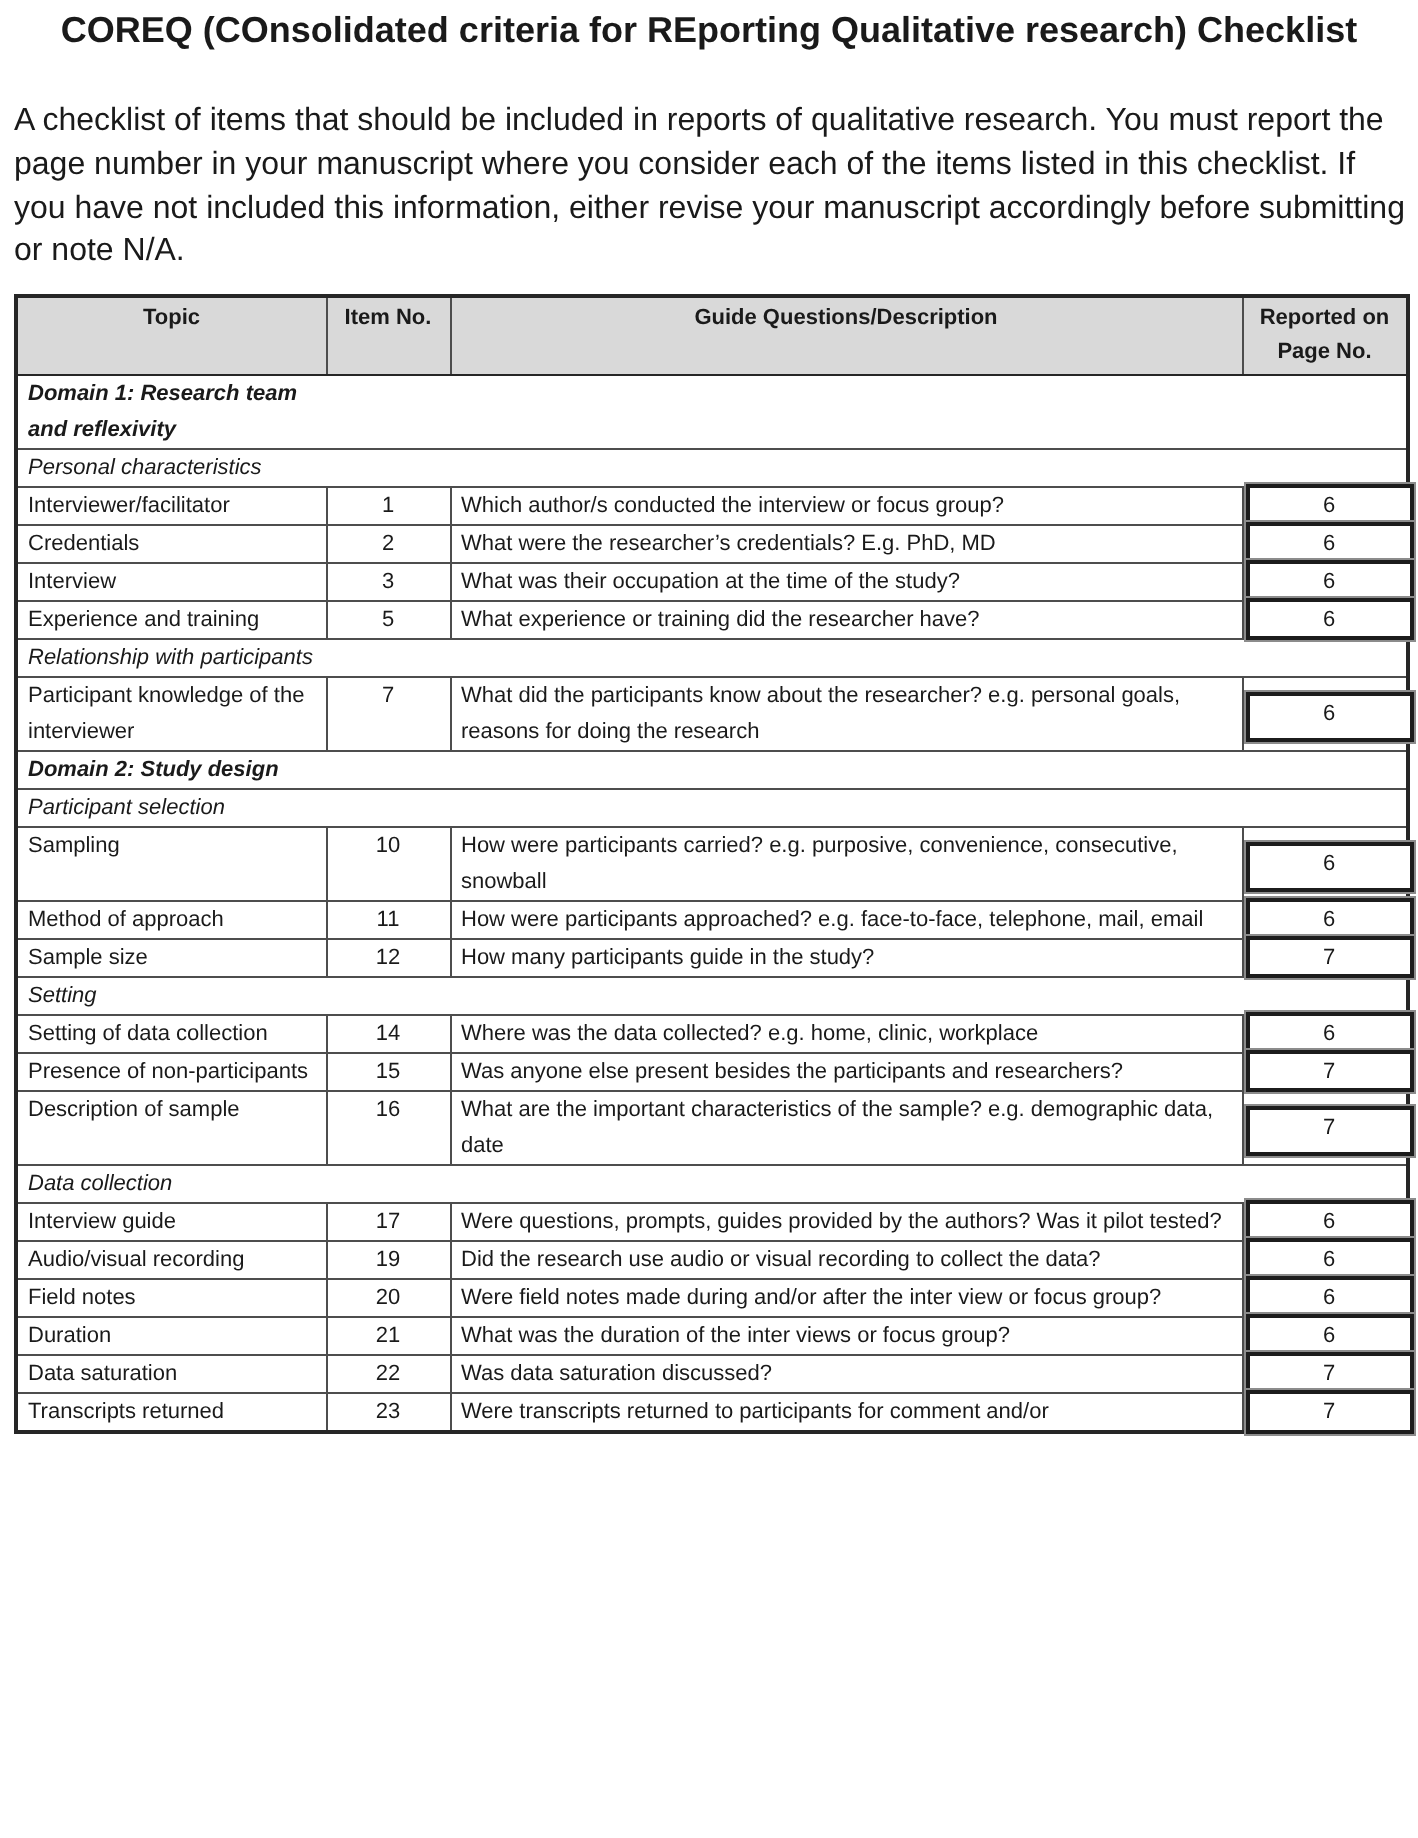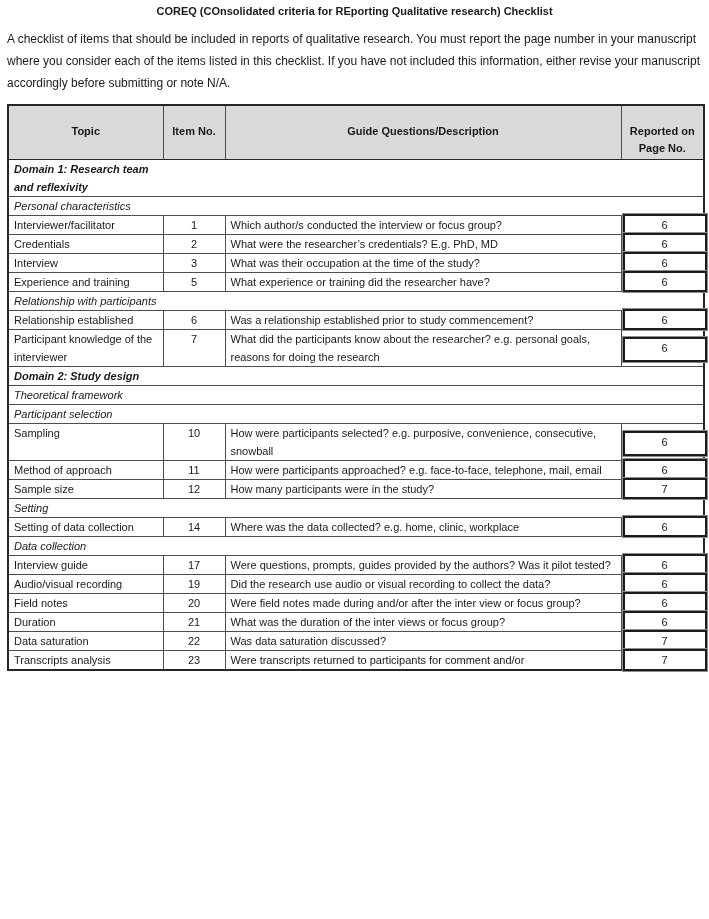--- a/index.html
+++ b/index.html
@@ -9,27 +9,27 @@
   body {
     width: 709px; height: 919px;
     overflow: hidden;
     font-family: "Liberation Sans", sans-serif;
     color: #1a1a1a;
     position: relative;
   }
   .title {
     text-align: center;
     font-weight: bold;
-    font-size: 11px;
+    font-size: 18px;
     padding-top: 5px;
   }
   .intro {
-    margin: 12px 6px 0 7px;
+    margin: 24px 6px 0 7px;
     width: 697px;
-    font-size: 12px;
+    font-size: 16px;
     line-height: 21.8px;
   }
   table.checklist {
     border-collapse: collapse;
     table-layout: fixed;
     width: 696px;
     margin: 10px 0 0 7px;
     border: 2px solid #262626;
   }
   .checklist th, .checklist td {
@@ -38,21 +38,21 @@
     font-size: 11px;
     line-height: 18px;
     padding: 0 5px;
     overflow: visible;
   }
   .checklist thead th {
     background: #d9d9d9;
     border-bottom: 1.5px solid #262626;
     font-weight: bold;
     text-align: center;
-    padding-top: 17px;
+    padding-top: 2px;
     padding-bottom: 2px;
     line-height: 17px;
   }
   .c-topic { }
   .c-num { text-align: center; }
   .c-guide { }
   .c-page { position: relative; padding: 0; }
   .c-span .span-text { max-width: 150px; font-style: italic; }
   .c-span.domain { font-weight: bold; }
   .c-span.section { font-style: italic; }
@@ -135,88 +135,91 @@
         <td class="c-page">
           <div class="page-box" style="top: -2px; height: 21px;">6</div>
         </td>
       </tr>
       <tr>
         <td colspan="4" class="c-span section">
           <div class="span-text">Relationship with participants</div>
         </td>
       </tr>
       <tr>
-        <td class="c-topic">Relationship established</td>
-        <td class="c-num">6</td>
-        <td class="c-guide">Was a relationship established prior to study commencement?</td>
-        <td class="c-page">
-          <div class="page-box" style="top: -2px; height: 21px;">6</div>
-        </td>
-      </tr>
-      <tr>
         <td class="c-topic">Participant knowledge of the interviewer</td>
         <td class="c-num">7</td>
         <td class="c-guide">What did the participants know about the researcher? e.g. personal goals, reasons for doing the research</td>
         <td class="c-page">
           <div class="page-box" style="top: 7px; height: 25px;">6</div>
         </td>
       </tr>
       <tr>
         <td colspan="4" class="c-span domain">
           <div class="span-text">Domain 2: Study design</div>
         </td>
       </tr>
       <tr>
         <td colspan="4" class="c-span section">
-          <div class="span-text">Theoretical framework</div>
-        </td>
-      </tr>
-      <tr>
-        <td colspan="4" class="c-span section">
           <div class="span-text">Participant selection</div>
         </td>
       </tr>
       <tr>
         <td class="c-topic">Sampling</td>
         <td class="c-num">10</td>
-        <td class="c-guide">How were participants selected? e.g. purposive, convenience, consecutive, snowball</td>
+        <td class="c-guide">How were participants carried? e.g. purposive, convenience, consecutive, snowball</td>
         <td class="c-page">
           <div class="page-box" style="top: 7px; height: 25px;">6</div>
         </td>
       </tr>
       <tr>
         <td class="c-topic">Method of approach</td>
         <td class="c-num">11</td>
         <td class="c-guide">How were participants approached? e.g. face-to-face, telephone, mail, email</td>
         <td class="c-page">
           <div class="page-box" style="top: -2px; height: 21px;">6</div>
         </td>
       </tr>
       <tr>
         <td class="c-topic">Sample size</td>
         <td class="c-num">12</td>
-        <td class="c-guide">How many participants were in the study?</td>
+        <td class="c-guide">How many participants guide in the study?</td>
         <td class="c-page">
           <div class="page-box" style="top: -2px; height: 21px;">7</div>
         </td>
       </tr>
       <tr>
         <td colspan="4" class="c-span section">
           <div class="span-text">Setting</div>
         </td>
       </tr>
       <tr>
         <td class="c-topic">Setting of data collection</td>
         <td class="c-num">14</td>
         <td class="c-guide">Where was the data collected? e.g. home, clinic, workplace</td>
         <td class="c-page">
           <div class="page-box" style="top: -2px; height: 21px;">6</div>
         </td>
       </tr>
       <tr>
+        <td class="c-topic">Presence of non-participants</td>
+        <td class="c-num">15</td>
+        <td class="c-guide">Was anyone else present besides the participants and researchers?</td>
+        <td class="c-page">
+          <div class="page-box" style="top: -2px; height: 21px;">7</div>
+        </td>
+      </tr>
+      <tr>
+        <td class="c-topic">Description of sample</td>
+        <td class="c-num">16</td>
+        <td class="c-guide">What are the important characteristics of the sample? e.g. demographic data, date</td>
+        <td class="c-page">
+          <div class="page-box" style="top: 7px; height: 25px;">7</div>
+        </td>
+      </tr>
+      <tr>
         <td colspan="4" class="c-span section">
           <div class="span-text">Data collection</div>
         </td>
       </tr>
       <tr>
         <td class="c-topic">Interview guide</td>
         <td class="c-num">17</td>
         <td class="c-guide">Were questions, prompts, guides provided by the authors? Was it pilot tested?</td>
         <td class="c-page">
           <div class="page-box" style="top: -2px; height: 21px;">6</div>
@@ -248,21 +251,21 @@
       </tr>
       <tr>
         <td class="c-topic">Data saturation</td>
         <td class="c-num">22</td>
         <td class="c-guide">Was data saturation discussed?</td>
         <td class="c-page">
           <div class="page-box" style="top: -2px; height: 21px;">7</div>
         </td>
       </tr>
       <tr>
-        <td class="c-topic">Transcripts analysis</td>
+        <td class="c-topic">Transcripts returned</td>
         <td class="c-num">23</td>
         <td class="c-guide">Were transcripts returned to participants for comment and/or</td>
         <td class="c-page">
           <div class="page-box" style="top: -2px; height: 22px;">7</div>
         </td>
       </tr>
     </tbody>
 </table>
 
 </body></html>

